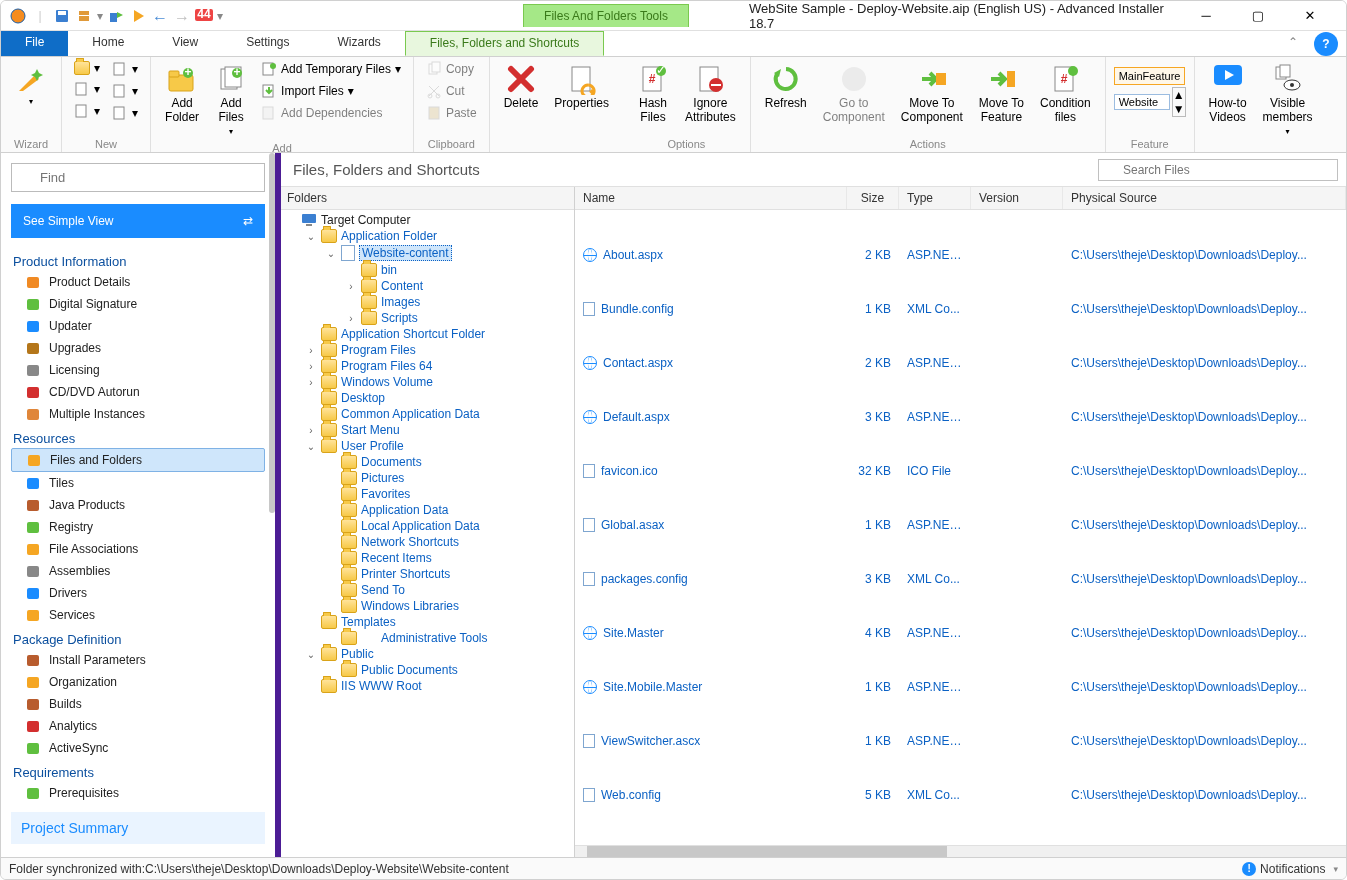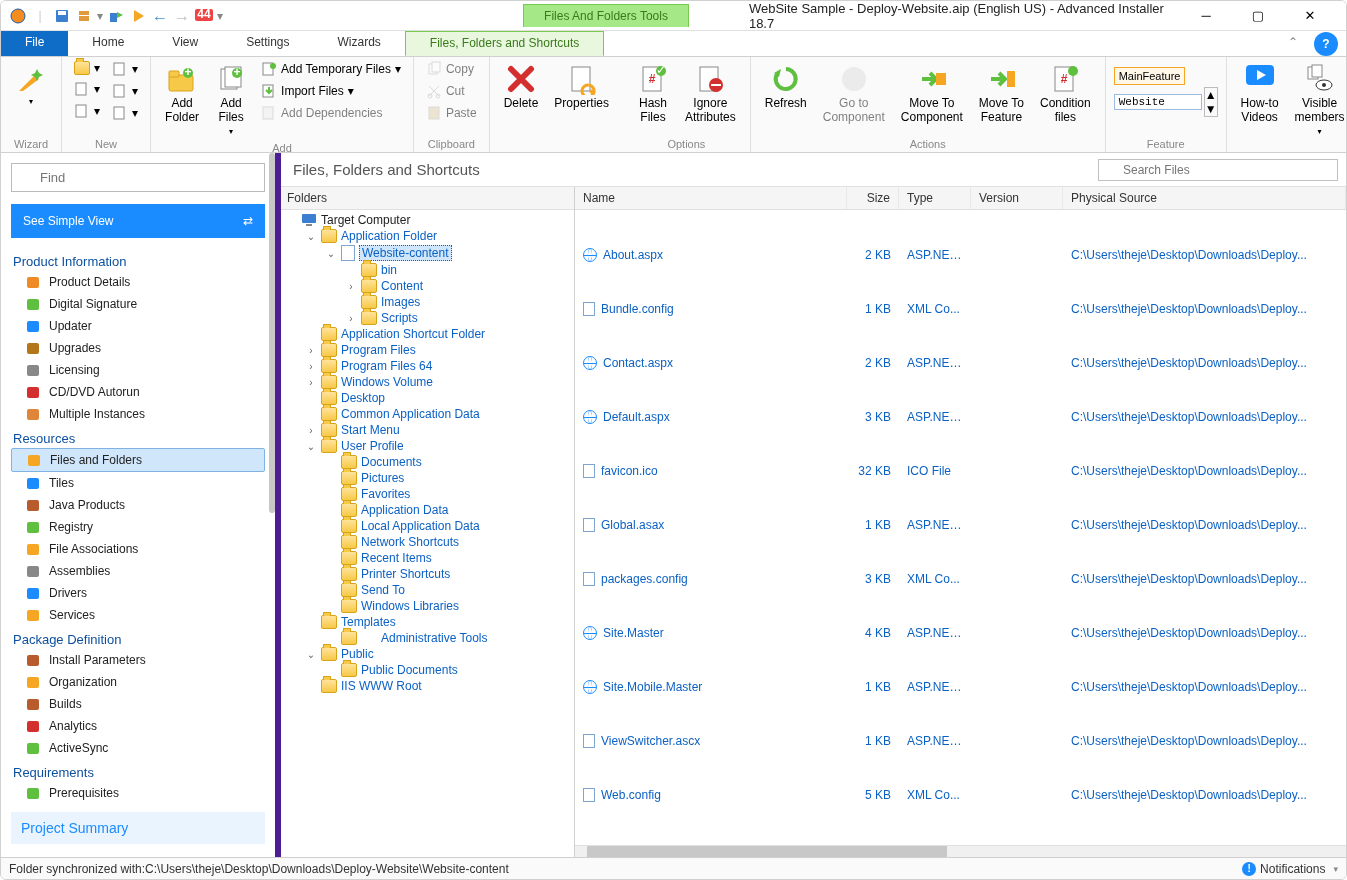--- a/index.html
+++ b/index.html
@@ -27,21 +27,21 @@
 .ribbon { height: 96px; display: flex; background: #fafafa; border-bottom: 1px solid #d0d0d0; }
 .ribbon-group { display: flex; flex-direction: column; border-right: 1px solid #e0e0e0; padding: 2px 8px 0; }
 .ribbon-group-body { flex: 1; display: flex; align-items: flex-start; gap: 4px; }
 .ribbon-group-label { text-align: center; color: #888; font-size: 11px; padding: 2px 0; }
 .rbtn-col { display: flex; flex-direction: column; gap: 2px; }
 .rbtn-small { display: flex; align-items: center; gap: 4px; padding: 2px 4px; cursor: pointer; white-space: nowrap; }
 .rbtn-big { display: flex; flex-direction: column; align-items: center; gap: 2px; padding: 4px 6px; cursor: pointer; text-align: center; line-height: 1.15; }
 .rbtn-big .rbtn-icon { width: 32px; height: 32px; }
 .rbtn-icon-sm { width: 16px; height: 16px; flex-shrink: 0; }
 .disabled { opacity: 0.5; }
-.feature-combo { border: 1px solid #9bbce0; background: #fff; padding: 1px 4px; width: 88px; font-size: 11px; font-family: Liberation Mono, monospace; }
+.feature-combo { border: 1px solid #9bbce0; background: #fff; padding: 1px 4px; width: 56px; font-size: 11px; }
 .feature-label { font-size: 11px; padding: 2px 4px; border: 1px solid #f6a623; background: #fff7e8; }
 
 
 .main { flex: 1; display: flex; overflow: hidden; }
 
 
 .leftnav { width: 280px; border-right: 6px solid #4c1d95; padding: 10px 10px 4px; overflow-y: auto; background: #fff; position: relative; }
 .leftnav-scrollthumb { position: absolute; right: 0; top: 0; width: 6px; height: 360px; background: #c8c8c8; border-radius: 3px; }
 .find-box { width: 100%; border: 1px solid #bbb; padding: 6px 8px 6px 28px; font-size: 13px; color: #888; position: relative; }
 .find-wrap { position: relative; margin-bottom: 12px; }
@@ -75,21 +75,21 @@
 .folder-icon { width: 16px; height: 14px; background: linear-gradient(#ffe39a,#f7c948); border: 1px solid #d9a319; border-radius: 2px; flex-shrink: 0; position: relative; }
 .folder-icon::before { content: ""; position: absolute; top: -4px; left: 1px; width: 6px; height: 3px; background: #f7c948; border: 1px solid #d9a319; border-bottom: none; border-radius: 1px 1px 0 0; }
 .comp-icon { width: 16px; height: 14px; }
 .page-icon { width: 14px; height: 16px; background: #fff; border: 1px solid #7fa6d0; flex-shrink: 0; position: relative; }
 
 
 .files-pane { flex: 1; display: flex; flex-direction: column; overflow: hidden; }
 .table-head { display: flex; border-bottom: 1px solid #e0e0e0; background: #f5f5f5; }
 .th { padding: 4px 8px; color: #333; border-right: 1px solid #e8e8e8; }
 .th-name { flex: 0 0 272px; }
-.th-size { flex: 0 0 52px; text-align: right; }
+.th-size { flex: 0 0 52px; text-align: center; }
 .th-type { flex: 0 0 72px; }
 .th-version { flex: 0 0 92px; }
 .th-path { flex: 1; }
 .table-body { flex: 1; overflow: auto; position: relative; }
 .tr { display: flex; padding: 1px 0; cursor: default; margin-top: 36px; }
 .td { padding: 1px 8px; white-space: nowrap; overflow: hidden; text-overflow: ellipsis; }
 .td-name { flex: 0 0 272px; display: flex; align-items: center; gap: 6px; color: #0b61c4; }
 .td-size { flex: 0 0 52px; text-align: right; color: #0b61c4; }
 .td-type { flex: 0 0 72px; color: #0b61c4; }
 .td-version { flex: 0 0 92px; }

